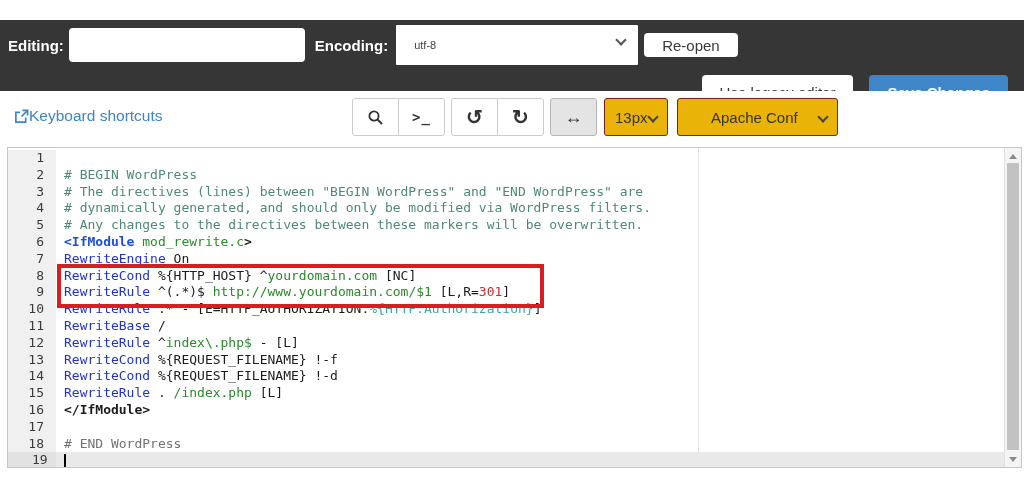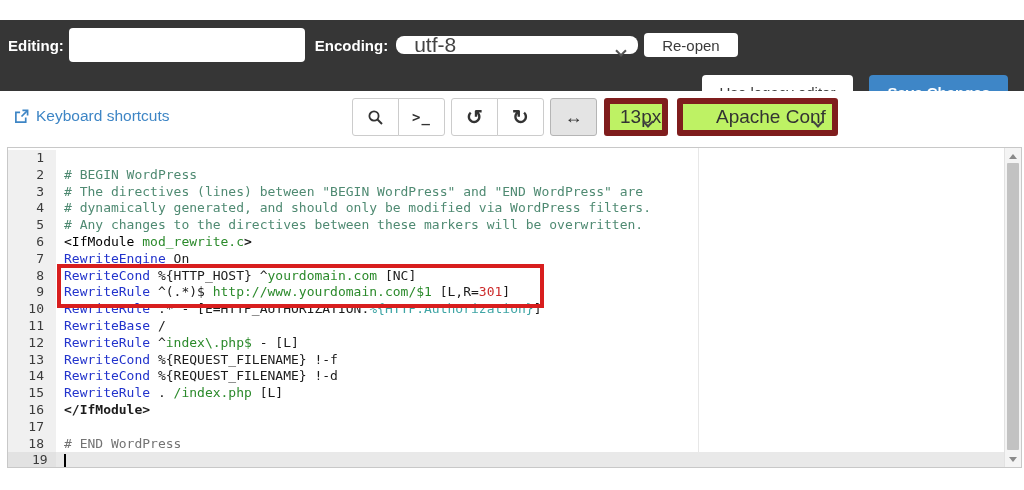--- a/index.html
+++ b/index.html
@@ -23,22 +23,22 @@
   }
   .hlabel { color: #fff; font-weight: bold; font-size: 15px; }
   .txt-input {
     width: 236px; height: 34px; margin-left: 5px;
     border: none; border-radius: 4px; background: #fff;
     padding: 0 10px; font-size: 14px; color: #333; outline: none;
     font-family: "Liberation Sans", sans-serif;
   }
   .enc-label { margin-left: 10px; }
   .sel {
-    position: relative; height: 18px; background: #fff; border-radius: 8px;
-    font-size: 21px; color: #444; display: flex; align-items: center;
+    position: relative; height: 40px; background: #fff; border-radius: 1px;
+    font-size: 11px; color: #444; display: flex; align-items: center;
     cursor: pointer;
   }
   .sel-enc { width: 242px; margin-left: 8px; padding-left: 18px; }
   .chev {
     position: absolute; right: 13px; top: 11px;
     width: 8px; height: 8px;
     border-right: 2px solid #555; border-bottom: 2px solid #555;
     transform: rotate(45deg);
   }
   .btn {
@@ -57,21 +57,21 @@
     background: #3e86c7; color: #fff; font-weight: bold; margin-right: 10px;
   }
 
   
   .toolbar {
     position: absolute; top: 91px; left: 0; width: 1024px; height: 56px;
     background: #fff;
   }
   .kbd-link {
     position: absolute; left: 14px; top: 16px;
-    display: flex; align-items: center; gap: 7px;
+    display: flex; align-items: center; 
     color: #3d85c5; font-size: 15.5px; text-decoration: none; cursor: pointer;
   }
   .tools {
     position: absolute; left: 352px; top: 7px;
     display: flex; align-items: center;
   }
   .tbtn {
     width: 47px; height: 38px; background: #fff; border: 1px solid #ccc;
     display: flex; align-items: center; justify-content: center;
     font-size: 17px; color: #333; cursor: pointer;
@@ -80,23 +80,23 @@
   .grp-r { border-radius: 0 3px 3px 0; margin-left: -1px; }
   .single { border-radius: 3px; }
   .gap6 { margin-left: 6px; }
   .gap7 { margin-left: 7px; }
   .gap9 { margin-left: 9px; }
   .tbtn.active { background: #e4e4e4; border-color: #b5b5b5; }
   .term-glyph { font-family: "DejaVu Sans Mono", monospace; font-size: 14px; font-weight: bold; letter-spacing: 1px; }
   .undo-glyph, .redo-glyph { font-size: 20px; font-weight: bold; line-height: 1; }
   .wrap-glyph { font-size: 18px; font-weight: bold; }
   .tselect {
-    position: relative; height: 38px; background: #bef264;
-    border: 6px solid #7f1d1d; border-radius: 3px;
-    font-size: 19px; color: #333; display: flex; align-items: center;
+    position: relative; height: 38px; background: #eab308;
+    border: 1px solid #7f1d1d; border-radius: 3px;
+    font-size: 15px; color: #333; display: flex; align-items: center;
     cursor: pointer;
   }
   .tsel-size { width: 64px; padding-left: 10px; }
   .tsel-syntax { width: 161px; padding-left: 33px; }
   .tselect .chev { right: 10px; top: 14px; border-color: #444; }
 
   
   .editor {
     position: absolute; top: 147px; left: 7px; width: 1015px; height: 321px;
     border: 1px solid #c8c8c8; background: #fff;
@@ -220,21 +220,21 @@
 </div>
 
 <div class="editor">
   <div class="print-margin"></div>
   <div class="lines">
       <div class="row"><div class="gut">1</div><div class="code"></div></div>
       <div class="row"><div class="gut">2</div><div class="code"><span style="color: rgb(79, 138, 114);"># BEGIN WordPress</span></div></div>
       <div class="row"><div class="gut">3</div><div class="code"><span style="color: rgb(79, 138, 114);"># The directives (lines) between "BEGIN WordPress" and "END WordPress" are</span></div></div>
       <div class="row"><div class="gut">4</div><div class="code"><span style="color: rgb(79, 138, 114);"># dynamically generated, and should only be modified via WordPress filters.</span></div></div>
       <div class="row"><div class="gut">5</div><div class="code"><span style="color: rgb(79, 138, 114);"># Any changes to the directives between these markers will be overwritten.</span></div></div>
-      <div class="row"><div class="gut">6</div><div class="code"><span style="color: #000000; font-weight: normal;">&lt;IfModule</span><span style="color: rgb(28, 28, 28);"> </span><span style="color: rgb(43, 138, 43);">mod_rewrite.c</span><span style="color: rgb(28, 28, 28); font-weight: bold;">&gt;</span></div></div>
+      <div class="row"><div class="gut">6</div><div class="code"><span style="color: #1d4ed8; font-weight: bold;">&lt;IfModule</span><span style="color: rgb(28, 28, 28);"> </span><span style="color: rgb(43, 138, 43);">mod_rewrite.c</span><span style="color: rgb(28, 28, 28); font-weight: bold;">&gt;</span></div></div>
       <div class="row"><div class="gut">7</div><div class="code"><span style="color: rgb(34, 51, 204);">RewriteEngine</span><span style="color: rgb(28, 28, 28);"> On</span></div></div>
       <div class="row"><div class="gut">8</div><div class="code"><span style="color: rgb(34, 51, 204);">RewriteCond</span><span style="color: rgb(28, 28, 28);"> %{HTTP_HOST} ^</span><span style="color: rgb(43, 138, 43);">yourdomain.com</span><span style="color: rgb(28, 28, 28);"> [NC]</span></div></div>
       <div class="row"><div class="gut">9</div><div class="code"><span style="color: rgb(34, 51, 204);">RewriteRule</span><span style="color: rgb(28, 28, 28);"> ^(.*)$ </span><span style="color: rgb(43, 138, 43);">http://www.yourdomain.com/$1</span><span style="color: rgb(28, 28, 28);"> [L,R=</span><span style="color: rgb(204, 43, 43);">301</span><span style="color: rgb(28, 28, 28);">]</span></div></div>
       <div class="row"><div class="gut">10</div><div class="code"><span style="color: rgb(34, 51, 204);">RewriteRule</span><span style="color: rgb(28, 28, 28);"> .* - [E=HTTP_AUTHORIZATION:</span><span style="color: rgb(63, 165, 165);">%{HTTP:Authorization}</span><span style="color: rgb(28, 28, 28);">]</span></div></div>
       <div class="row"><div class="gut">11</div><div class="code"><span style="color: rgb(34, 51, 204);">RewriteBase</span><span style="color: rgb(28, 28, 28);"> /</span></div></div>
       <div class="row"><div class="gut">12</div><div class="code"><span style="color: rgb(34, 51, 204);">RewriteRule</span><span style="color: rgb(28, 28, 28);"> ^</span><span style="color: rgb(43, 138, 43);">index\.php$</span><span style="color: rgb(28, 28, 28);"> - [L]</span></div></div>
       <div class="row"><div class="gut">13</div><div class="code"><span style="color: rgb(34, 51, 204);">RewriteCond</span><span style="color: rgb(28, 28, 28);"> %{REQUEST_FILENAME} !-f</span></div></div>
       <div class="row"><div class="gut">14</div><div class="code"><span style="color: rgb(34, 51, 204);">RewriteCond</span><span style="color: rgb(28, 28, 28);"> %{REQUEST_FILENAME} !-d</span></div></div>
       <div class="row"><div class="gut">15</div><div class="code"><span style="color: rgb(34, 51, 204);">RewriteRule</span><span style="color: rgb(28, 28, 28);"> . </span><span style="color: rgb(43, 138, 43);">/index.php</span><span style="color: rgb(28, 28, 28);"> [L]</span></div></div>
       <div class="row"><div class="gut">16</div><div class="code"><span style="color: rgb(28, 28, 28); font-weight: bold;">&lt;/IfModule&gt;</span></div></div>

